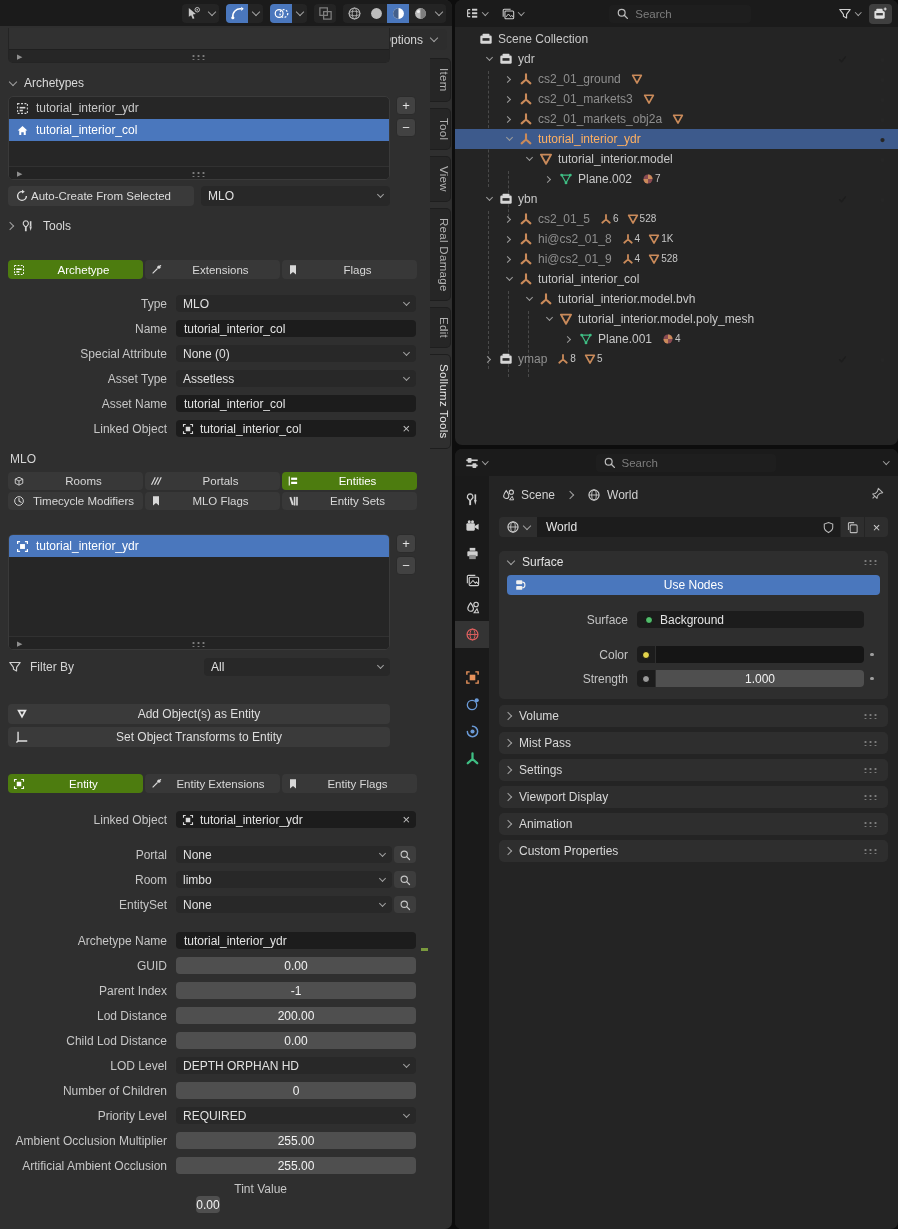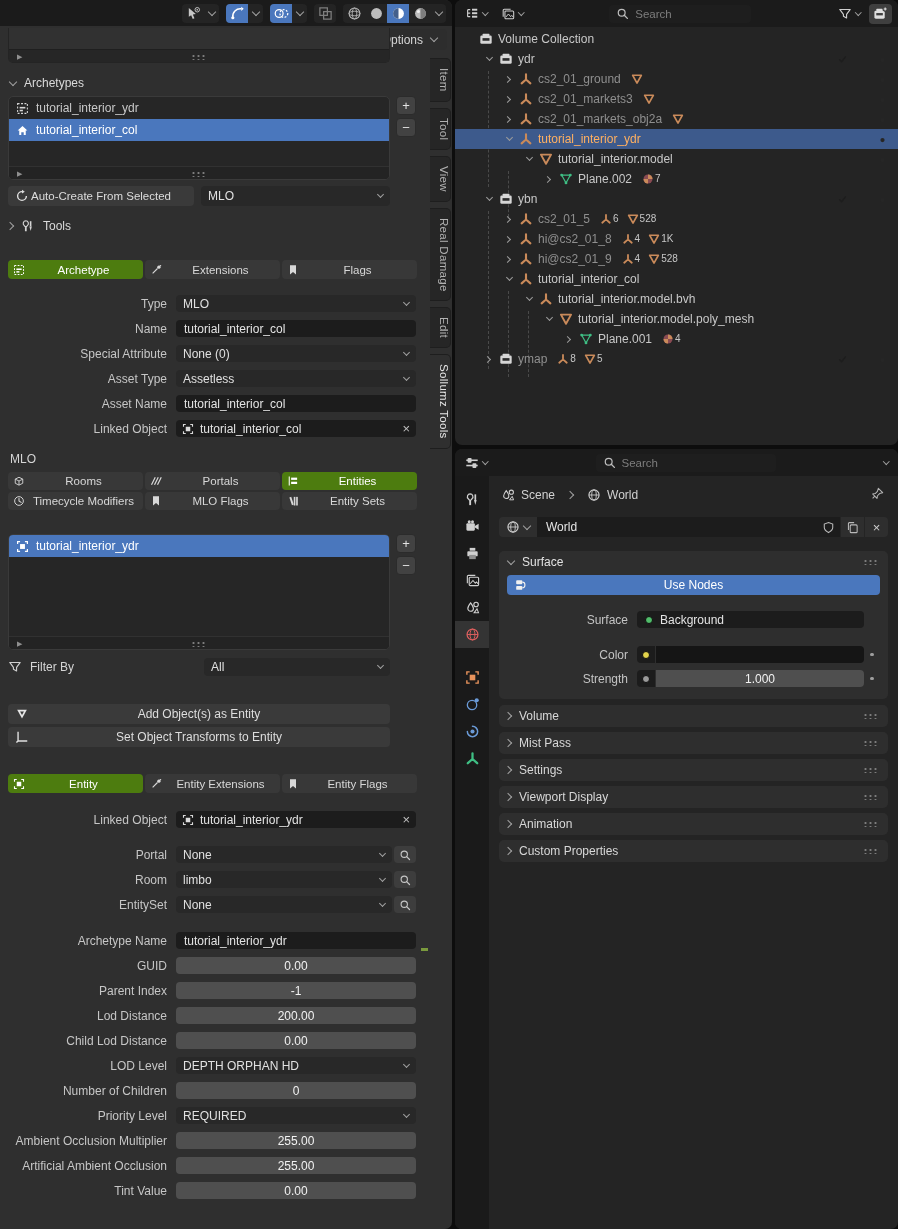--- a/index.html
+++ b/index.html
@@ -652,21 +652,21 @@
             </div>
           </div>
           <div class="frow" style="margin-bottom: 8px;">
             <div class="flabel">Artificial Ambient Occlusion</div>
             <div class="fctrl">
               <div class="sliderc">
                 <span>255.00</span>
               </div>
             </div>
           </div>
-          <div class="frow" style="margin-bottom: 8px;">
+          <div class="frow" style="margin-bottom: 8px; flex-direction: column;">
             <div class="flabel">Tint Value</div>
             <div class="fctrl">
               <div class="sliderc">
                 <span>0.00</span>
               </div>
             </div>
           </div>
         </div>
   </div>
 
@@ -742,21 +742,21 @@
   <div class="orow">
           <div style="width: 0px; flex: 0 0 auto;"></div>
           <div class="oexp"></div>
           <div class="oicon">
             <svg width="14" height="14" viewBox="0 0 16 16" fill="none" xmlns="http://www.w3.org/2000/svg">
               <rect x="1.5" y="4" width="13" height="9.5" rx="1.5" fill="#d6d6d6"></rect>
               <rect x="4" y="2" width="8" height="2.5" rx=".8" fill="#d6d6d6"></rect>
               <rect x="4" y="7" width="8" height="3" fill="#2a2a2a"></rect>
             </svg>
           </div>
-          <span class="olabel">Volume Collection</span>
+          <span class="olabel">Scene Collection</span>
           <div class="oright"></div>
         </div>
         <div class="orow">
           <div style="width: 20px; flex: 0 0 auto;"></div>
           <div class="oexp">
             <span class="cd" style="width:5px;height:5px;border-color:#9c9c9c;"></span>
           </div>
           <div class="oicon">
             <svg width="14" height="14" viewBox="0 0 16 16" fill="none" xmlns="http://www.w3.org/2000/svg">
               <rect x="1.5" y="4" width="13" height="9.5" rx="1.5" fill="#d6d6d6"></rect>

